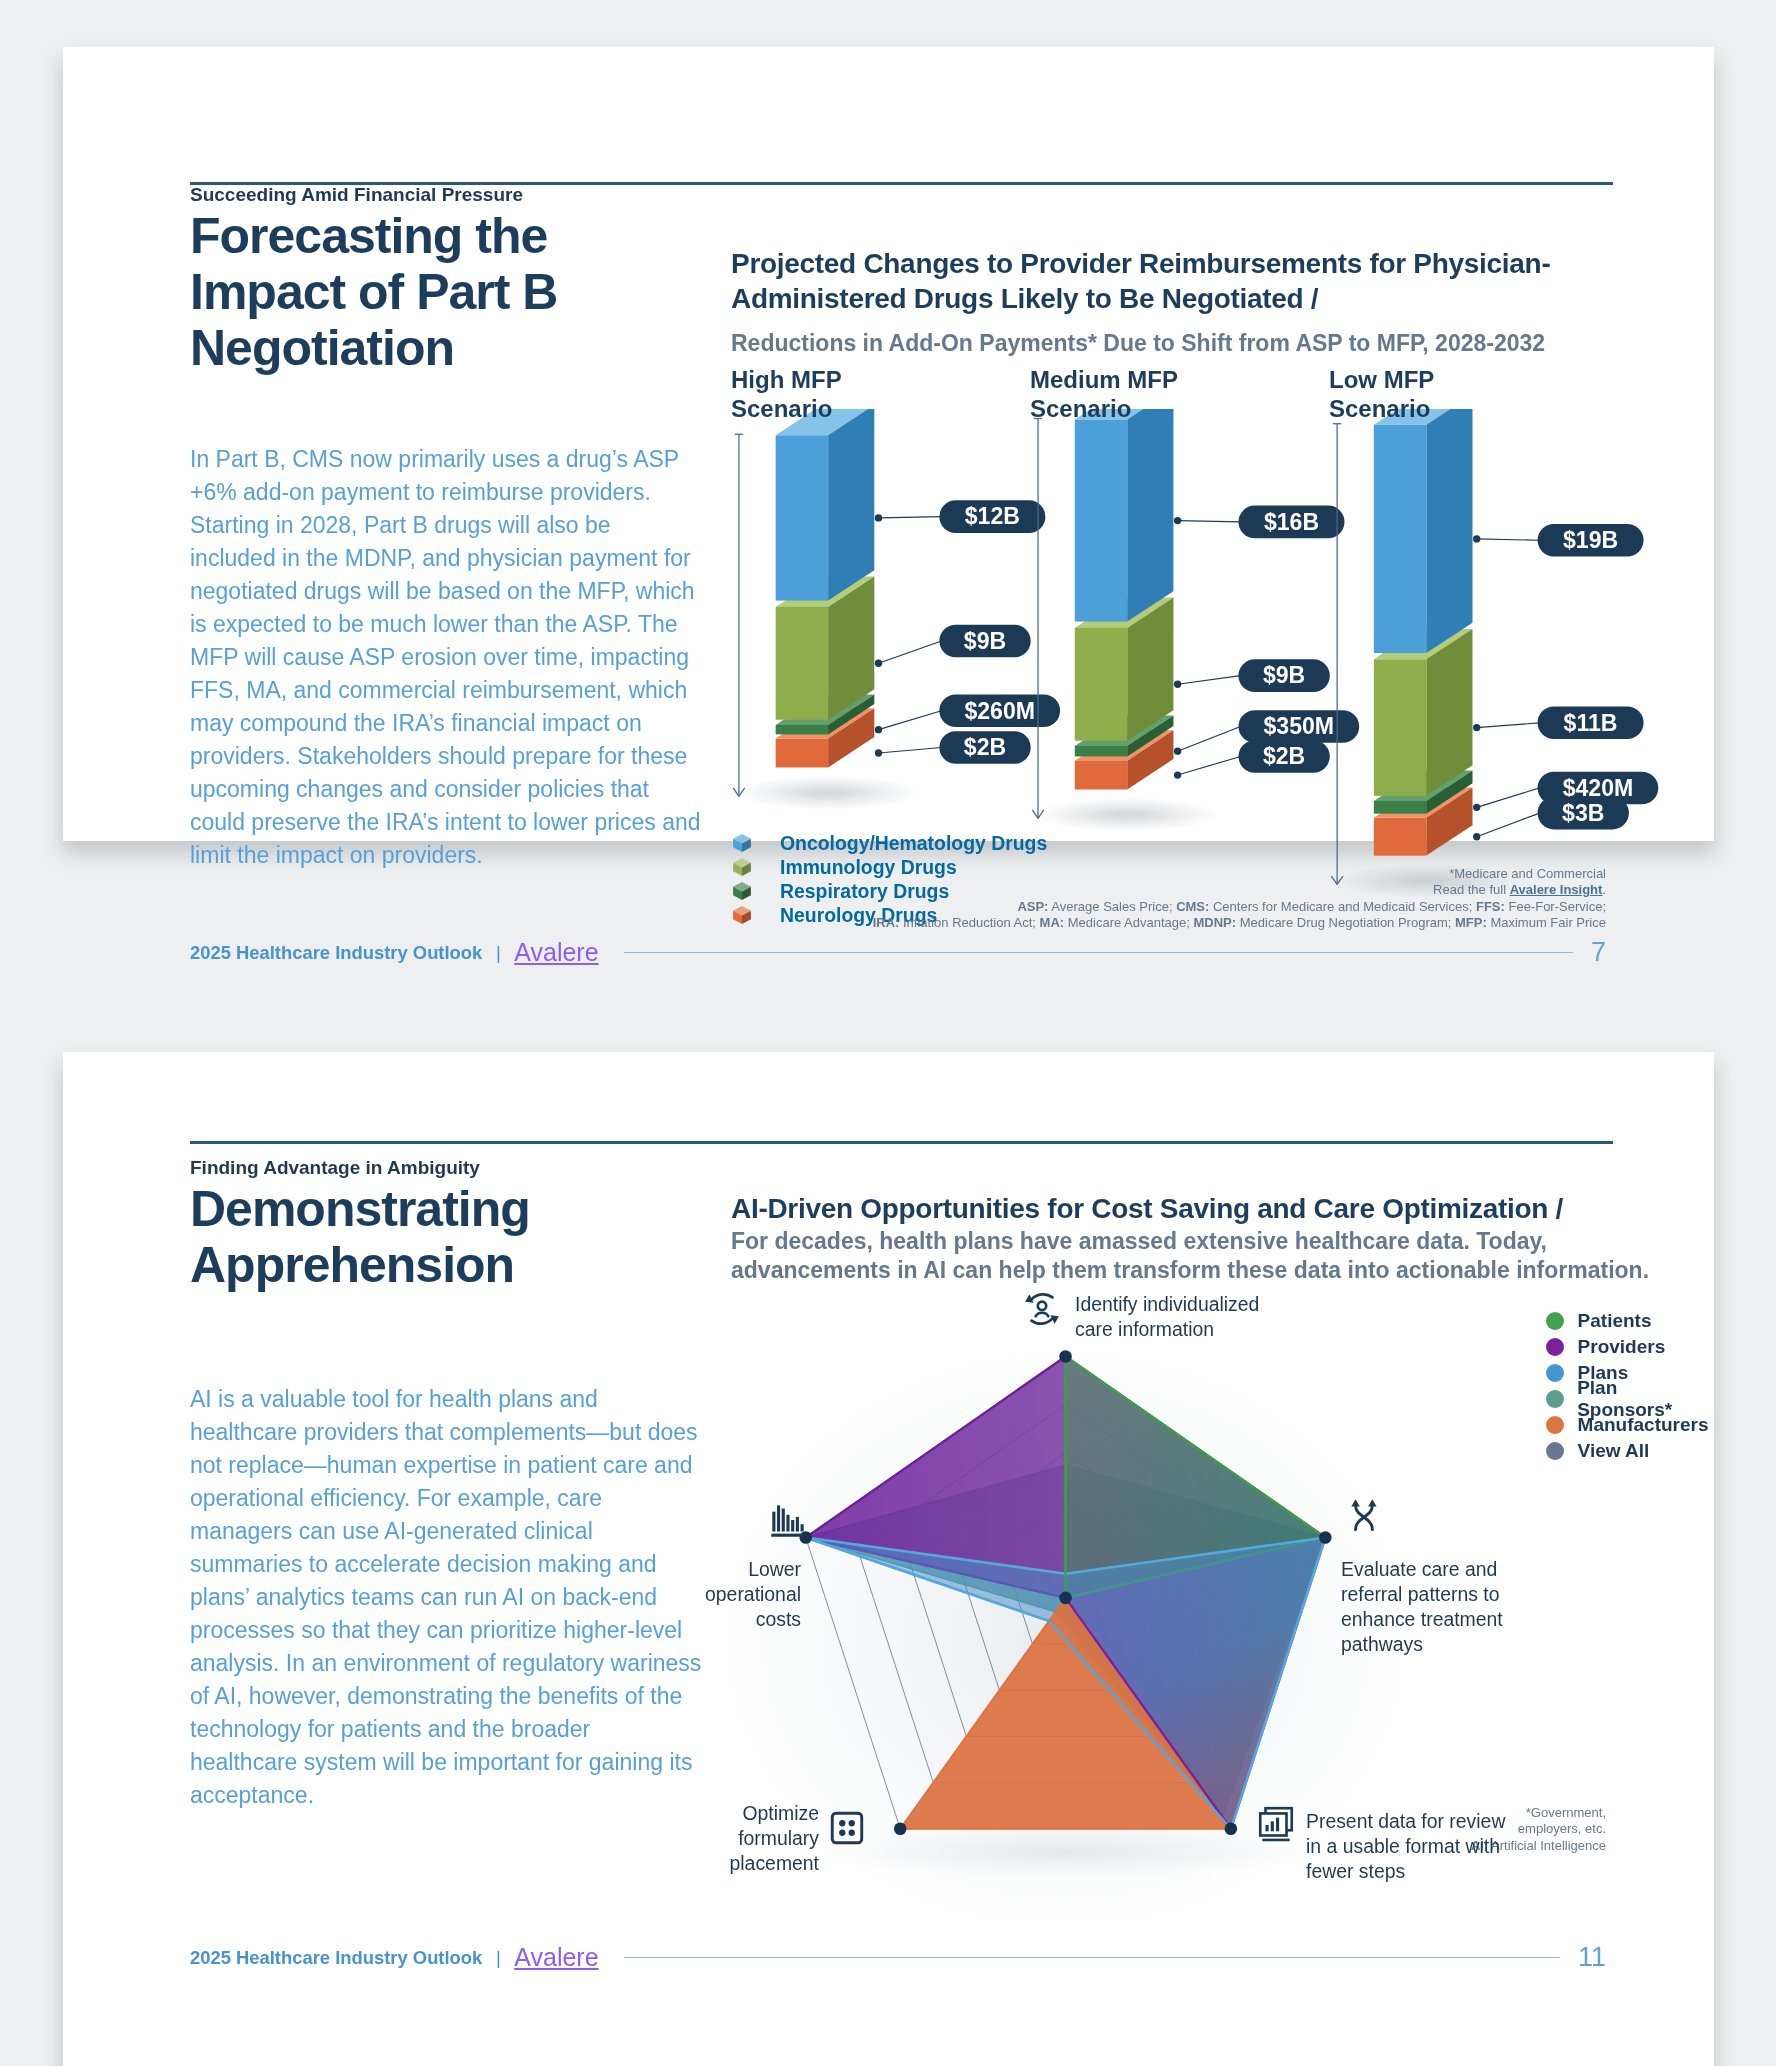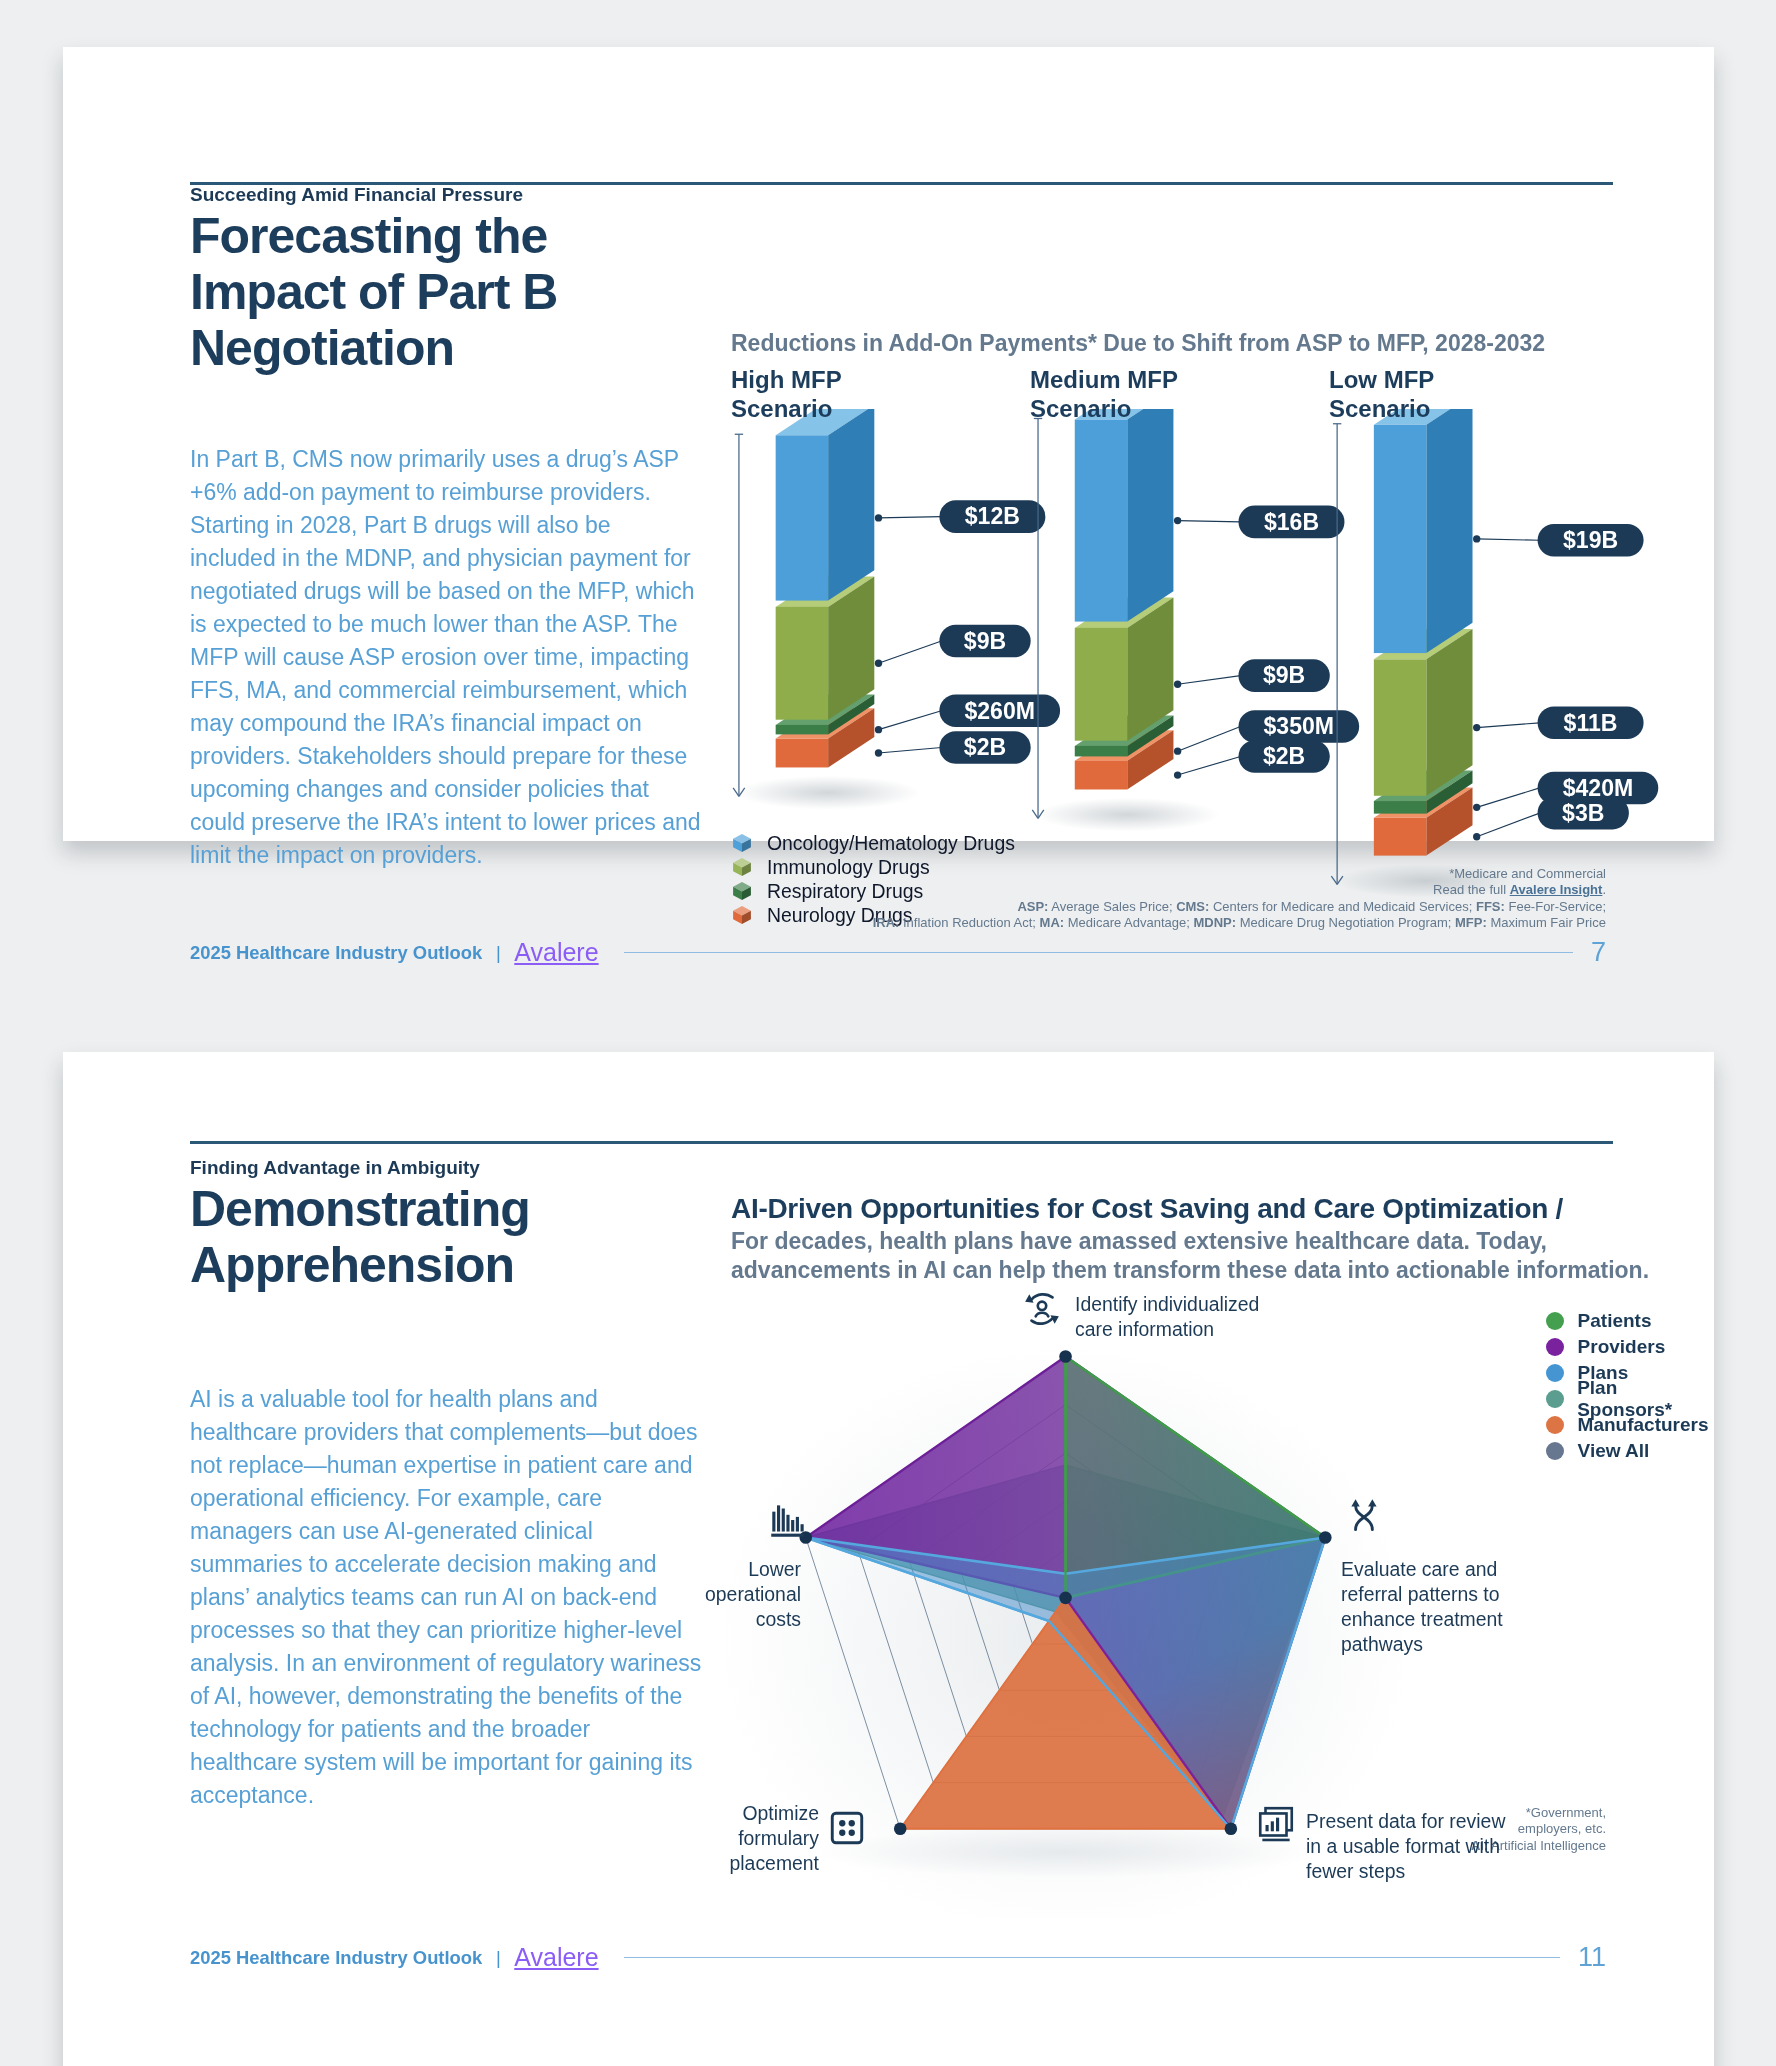--- a/index.html
+++ b/index.html
@@ -17,21 +17,21 @@
   #slide-2{top:1052px;height:1172px;}
   .top-rule{position:absolute;left:127px;width:1423px;height:3.1px;background:#2B5876;}
   .eyebrow{position:absolute;left:127px;font-size:19px;font-weight:700;color:#1C3A56;}
   .headline{position:absolute;left:127px;font-size:50px;font-weight:700;color:#1D3D5C;line-height:56px;letter-spacing:-1px;}
   .body-copy{position:absolute;left:127px;width:512px;font-size:23px;line-height:33px;color:#57A0D5;}
   .chart-title{position:absolute;left:668px;font-size:28px;font-weight:700;color:#1D3D5C;line-height:35px;letter-spacing:-0.3px;}
   .chart-subtitle{position:absolute;left:668px;font-size:23px;font-weight:700;color:#64798E;line-height:29px;}
   .scenario-label{position:absolute;font-size:24px;font-weight:700;color:#1D3D5C;line-height:29px;}
   .legend1{position:absolute;left:668px;top:784px;}
   .legend-row{display:flex;align-items:center;height:24px;}
-  .legend-row .lab{font-size:19.4px;font-weight:400;color:#0f172a;margin-left:14px;}
+  .legend-row .lab{font-size:19.4px;font-weight:700;color:#0369a1;margin-left:27px;}
   .legend2{position:absolute;left:1483px;top:256px;}
   .legend2 .legend-row{height:26px;}
   .legend2 .dot{width:18px;height:18px;border-radius:50%;display:inline-block;}
   .legend2 .lab{font-size:19px;font-weight:700;color:#1C3A56;margin-left:13.6px;}
   .footnote{position:absolute;right:108px;text-align:right;font-size:13px;line-height:16.3px;color:#64798E;}
   .footnote .b{font-weight:700;}
   .footnote a{color:#4A7296;font-weight:700;text-decoration:underline;}
   .page-footer{position:absolute;left:127px;right:108px;top:887px;display:flex;align-items:center;height:37px;}
   .f-bold{font-size:18.4px;font-weight:700;color:#4793CE;white-space:nowrap;}
   .f-pipe{font-size:18.4px;color:#4793CE;margin:0 13.6px;font-weight:400;}
@@ -48,20 +48,24 @@
 <div class="slide" id="slide-1">
   <div class="top-rule" style="top:135px;"></div>
   <div class="eyebrow" style="top:137px;">Succeeding Amid Financial Pressure</div>
   <div class="headline" style="top:161px;">
     <div>Forecasting the</div>
     <div>Impact of Part B</div>
     <div>Negotiation</div>
   </div>
   <div class="body-copy" style="top:396px;">In Part B, CMS now primarily uses a drug’s ASP +6% add-on payment to reimburse providers. Starting in 2028, Part B drugs will also be included in the MDNP, and physician payment for negotiated drugs will be based on the MFP, which is expected to be much lower than the ASP. The MFP will cause ASP erosion over time, impacting FFS, MA, and commercial reimbursement, which may compound the IRA’s financial impact on providers. Stakeholders should prepare for these upcoming changes and consider policies that could preserve the IRA’s intent to lower prices and limit the impact on providers.</div>
 
+  <div class="chart-title" style="top:199px;">
+    <div>Projected Changes to Provider Reimbursements for Physician-</div>
+    <div>Administered Drugs Likely to Be Negotiated /</div>
+  </div>
   <div class="chart-subtitle" style="top:282px;">Reductions in Add-On Payments* Due to Shift from ASP to MFP, 2028-2032</div>
 
   <div id="scenario-labels"></div>
 
   <svg id="bar-svg" style="position:absolute;left:635px;top:362px;" width="997" height="496" viewBox="0 0 1900 945">
       <defs>
         <radialGradient id="barShadow">
           <stop offset="0%" stop-color="#9aa4ab" stop-opacity="0.45"></stop>
           <stop offset="100%" stop-color="#9aa4ab" stop-opacity="0"></stop>
         </radialGradient>

